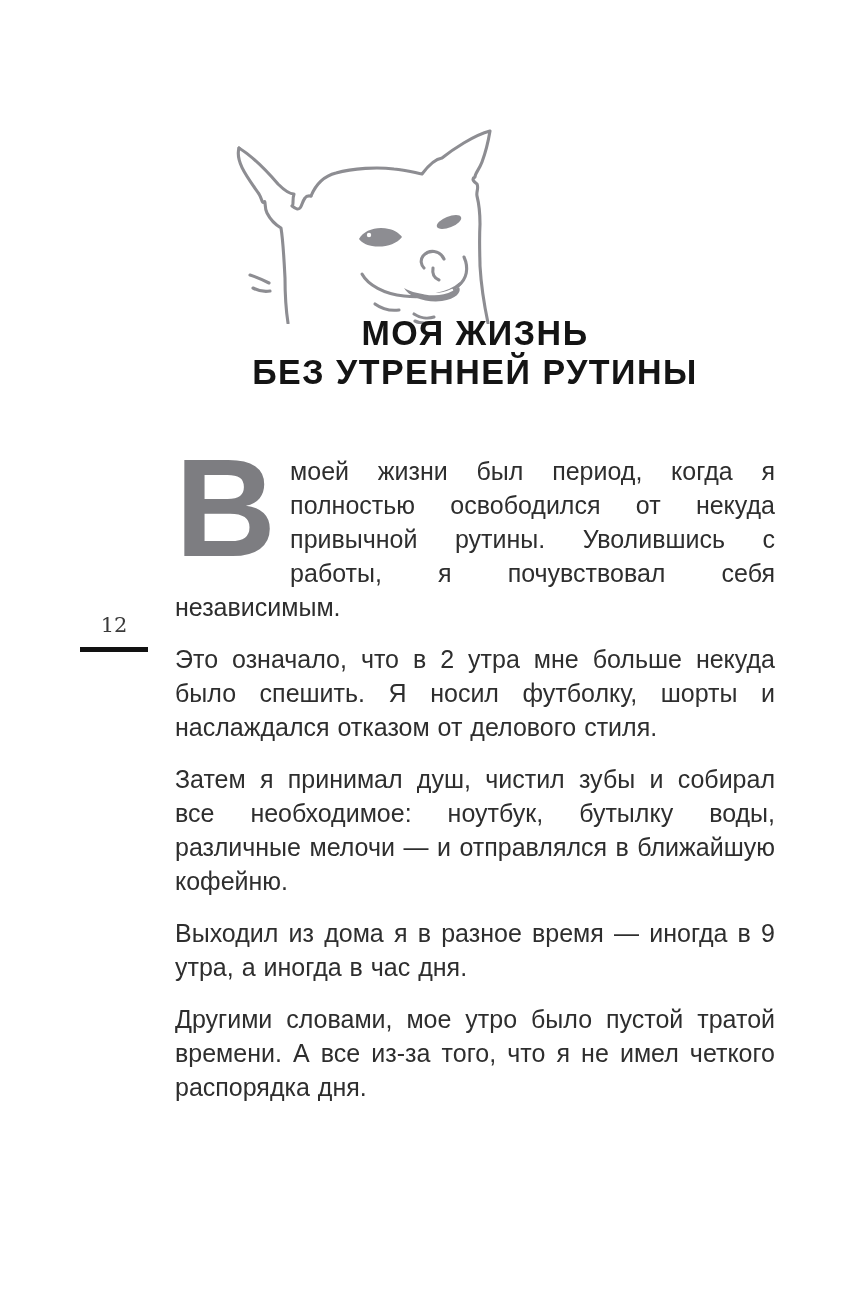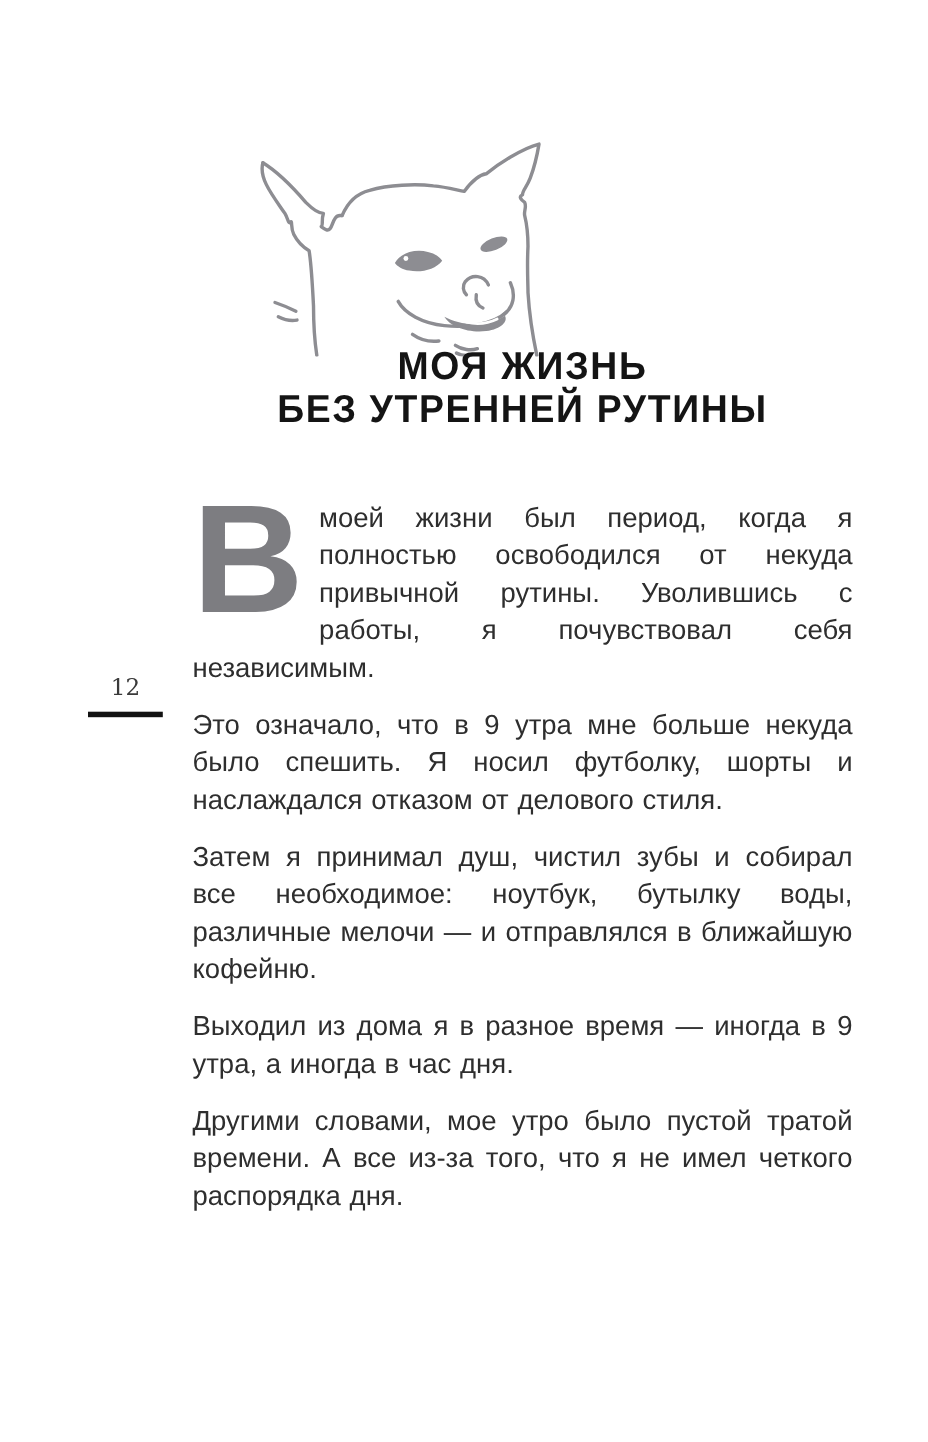--- a/index.html
+++ b/index.html
@@ -131,19 +131,19 @@
     <span>БЕЗ УТРЕННЕЙ РУТИНЫ</span>
   </h1>
 
   <div class="folio">
     <div class="num">12</div>
     <div class="rule"></div>
   </div>
 
   <div class="body-content">
     <p><span class="dropcap">В</span><span>моей жизни был период, когда я полностью освободился от некуда привычной рутины. Уволившись с работы, я почувствовал себя независимым.</span></p>
-    <p>Это означало, что в 9 утра мне больше некуда было спешить. Я носил футболку, шорты и наслаждался отказом от делового стиля.</p>
+    <p>Это означало, что в 2 утра мне больше некуда было спешить. Я носил футболку, шорты и наслаждался отказом от делового стиля.</p>
     <p>Затем я принимал душ, чистил зубы и собирал все необходимое: ноутбук, бутылку воды, различные мелочи — и отправлялся в ближайшую кофейню.</p>
     <p>Выходил из дома я в разное время — иногда в 9 утра, а иногда в час дня.</p>
     <p>Другими словами, мое утро было пустой тратой времени. А все из-за того, что я не имел четкого распорядка дня.</p>
   </div>
 
 </div>
 
 </body></html>

